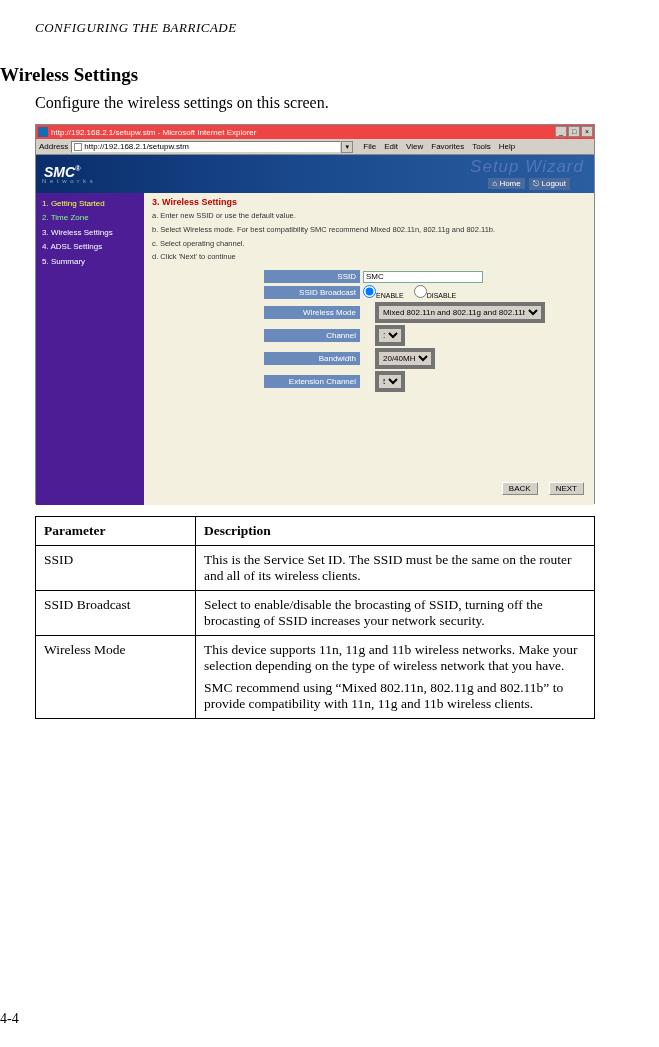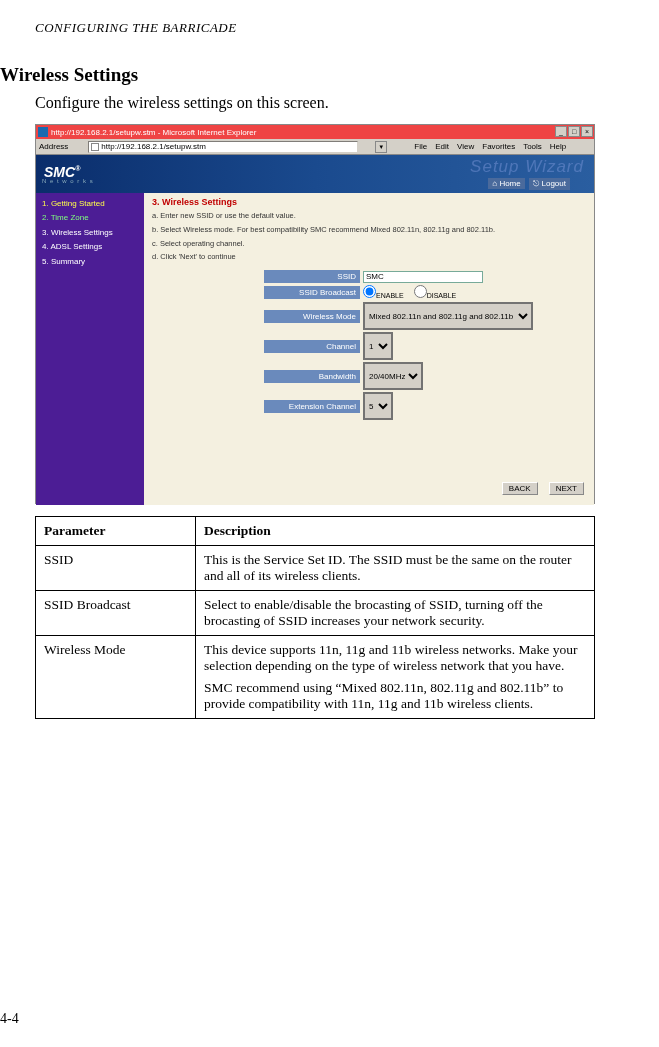--- a/index.html
+++ b/index.html
@@ -56,21 +56,20 @@
     .win-buttons { position:absolute; right:1px; top:1px; display:flex; }
     .win-btn { width:12px; height:11px; background:#d4d0c8; border:1px solid #888; margin-left:1px; font-size:7px; text-align:center; line-height:9px; color:#000;}
     .addrbar {
       background: #d4d0c8;
       height: 16px;
       display: flex;
       align-items: center;
       padding: 0 3px;
       border-bottom: 1px solid #888;
       font-size: 8px;
-      gap: 17px;
     }
     .addr-label { margin-right: 3px; }
     .addr-input {
       background: white;
       border: 1px inset #d4d0c8;
       height: 12px;
       width: 270px;
       padding: 0 2px;
       display:flex;
       align-items:center;
@@ -99,21 +98,21 @@
     .sidebar-item.yellow { color:#ffff4a; }
     .main-pane { flex:1; background:#f4f0e0; padding:0; position:relative; }
     .pane-title { background:#f4f0e0; color:#c00000; font-weight:bold; font-size:9px; padding:4px 8px 2px;}
     .pane-text { color:#333; font-size:7.5px; padding:0 8px 4px; line-height:1.3; }
     .pane-step { color:#333; font-size:7.5px; padding:2px 8px; line-height:1.3; }
     .form-area { margin-top:6px; padding-left:120px; }
     .form-row { display:flex; margin-bottom:2px; align-items:center; }
     .form-label { width:96px; background:#6a8abc; color:white; font-size:8px; text-align:right; padding:2px 4px; }
     .form-val { padding-left:3px; }
     .form-val input[type=text] { border:1px solid #7a9; height:12px; font-size:8px; padding:0 2px;}
-    .form-val select { border:2px solid #737373; height:28px; font-size:8px; background:#d4d0c8;}
+    .form-val select { border:4px solid #737373; height:21px; font-size:8px; background:#d4d0c8;margin-left:12px;}
     .form-val label { font-size:7px; }
     .nav-buttons { position:absolute; bottom:10px; right:10px; display:flex; gap:11px;}
     .nav-btn { background:#d4d0c8; border:1px solid #888; border-top-color:#fff; border-left-color:#fff; font-size:8px; padding:1px 6px; cursor:pointer;}
     
     .param-table {
       border-collapse: collapse;
       width: 560px;
       font-size: 13.5px;
     }
     .param-table th, .param-table td {

